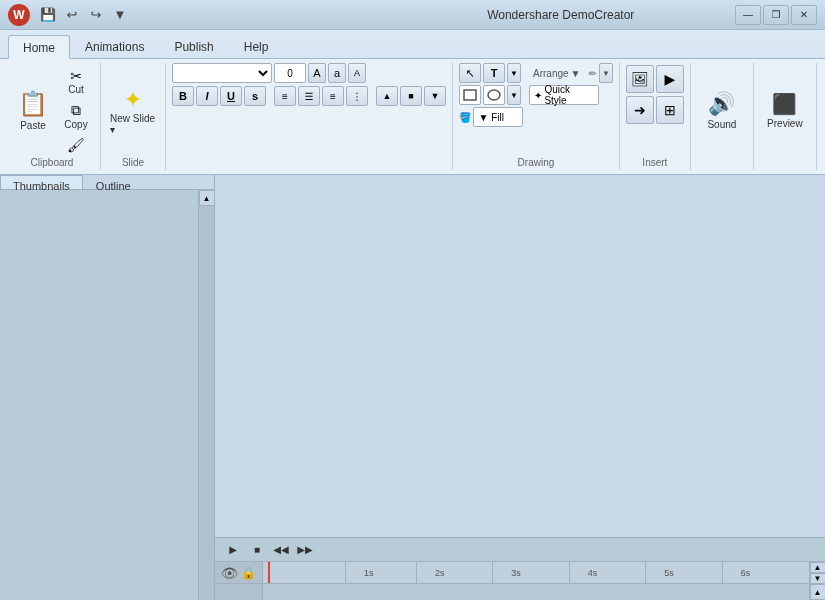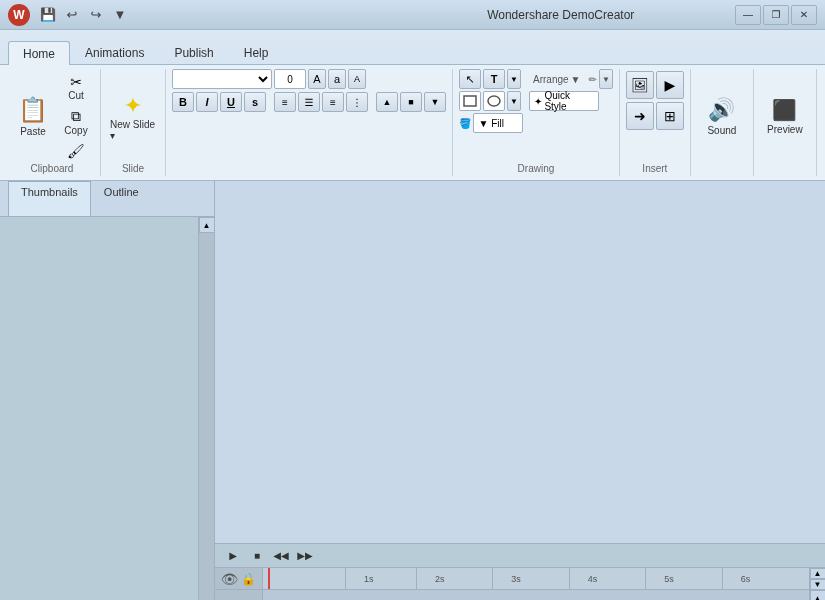--- a/index.html
+++ b/index.html
@@ -54,21 +54,21 @@
     }
 
     
     #ribbon {
       background: linear-gradient(to bottom, #dce8f4, #c8d8ea);
       border-bottom: 1px solid #a0b8cc;
     }
     #tab-bar {
       display: flex; align-items: flex-end;
       padding: 0 60px 0 8px;
-      height: 34px;
+      height: 28px;
     }
     .ribbon-tab {
       padding: 4px 14px;
       font-size: 12px; color: #333;
       cursor: pointer;
       border: 1px solid transparent;
       border-bottom: none;
       border-radius: 3px 3px 0 0;
       height: 24px;
       display: flex; align-items: center;
@@ -262,22 +262,21 @@
       width: 215px;
       display: flex;
       flex-direction: column;
       background: #b8ccd8;
       border-right: 1px solid #a0b0c0;
     }
     #sidebar-tabs {
       display: flex;
       background: #c8d8e8;
       border-bottom: 1px solid #a0b0c0;
-      height: 36px;
-      padding-left: 8px;
+      height: 15px;
     }
     .sidebar-tab {
       padding: 4px 12px;
       font-size: 11px; color: #333;
       cursor: pointer;
       border: 1px solid transparent;
       border-bottom: none;
     }
     .sidebar-tab.active {
       background: #d8e8f4;

